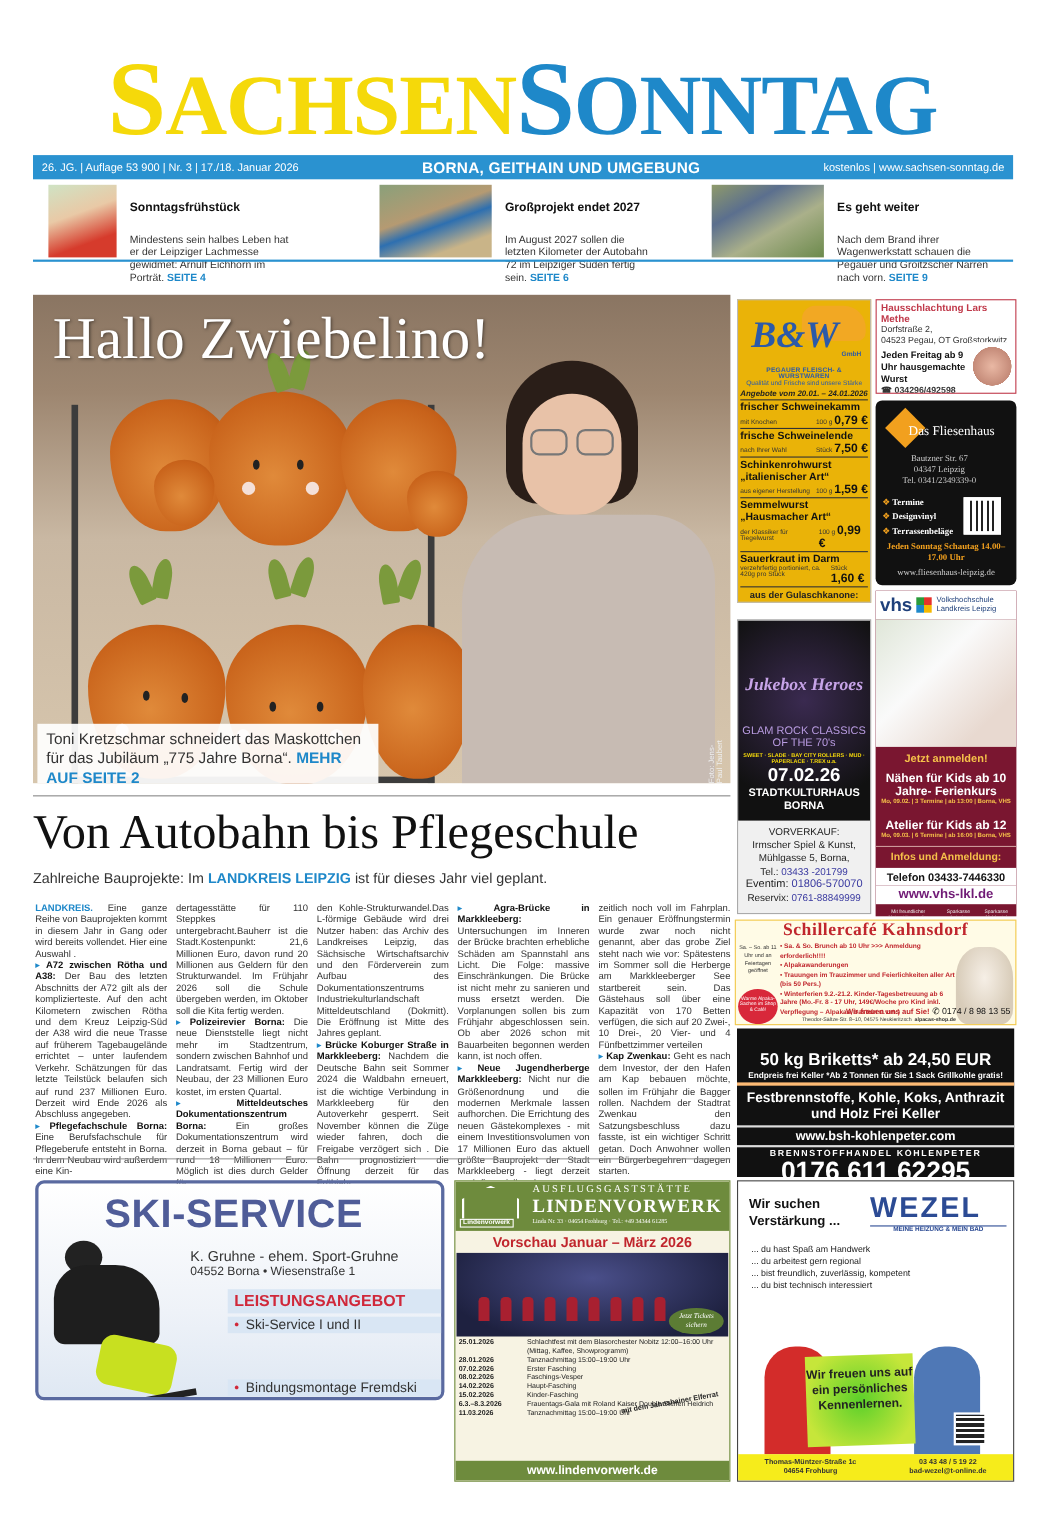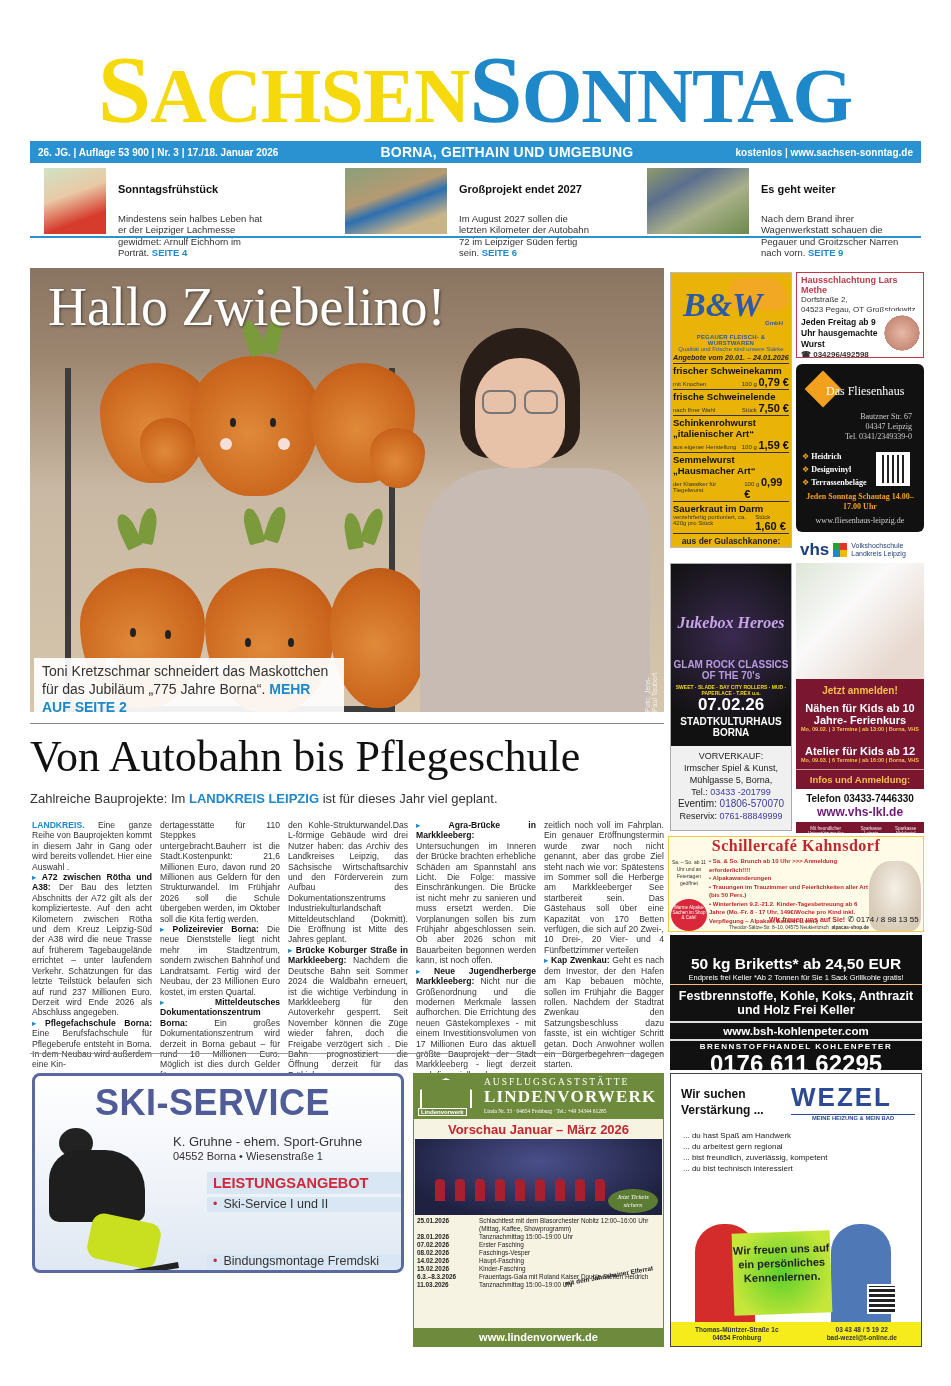--- a/index.html
+++ b/index.html
@@ -4,21 +4,21 @@
 <style>
 *{box-sizing:border-box;margin:0;padding:0}
 body{width:951px;height:1386px;background:#fff;font-family:"Liberation Sans",sans-serif;color:#222;position:relative;overflow:hidden}
 .abs{position:absolute}
 
 #masthead{left:35px;top:40px;width:880px;height:100px;text-align:center;font-family:"Liberation Serif",serif;font-weight:bold;font-size:78px;letter-spacing:-1px;line-height:100px;white-space:nowrap}
 #masthead .y{color:#f5d90a}
 #masthead .b{color:#1e88c9}
 #masthead .big{font-size:96px}
 #bar{left:30px;top:141px;width:891px;height:22px;background:#2a92d0;color:#fff;font-family:"Liberation Sans",sans-serif;display:flex;align-items:center;justify-content:space-between;padding:0 8px}
-#bar .l,#bar .r{font-size:10px;font-weight:bold}
+#bar .l,#bar .r{font-size:10px;font-weight:normal}
 #bar .c{font-size:14px;font-weight:bold;letter-spacing:.2px}
 
 .teaser{top:168px;height:66px;display:flex}
 .teaser .img{width:62px;height:66px}
 .teaser .txt{padding-left:12px;padding-top:16px;font-size:9.5px;line-height:11.5px;color:#333;width:160px}
 .teaser .ttl{font-weight:bold;font-size:11px;color:#111;margin-bottom:17px}
 .seite{color:#1e88c9;font-weight:bold}
 #teaser-line{left:30px;top:236px;width:891px;height:2px;background:#2a92d0}
 
 #hero{left:30px;top:268px;width:634px;height:444px;overflow:hidden;background:linear-gradient(180deg,#8a7562 0%,#9d8670 20%,#c9b8a3 50%,#d7c6ad 100%)}
@@ -55,21 +55,21 @@
 .item .row{display:flex;justify-content:space-between;align-items:baseline;font-size:6px;color:#333}
 .item .pr{font-size:11px;font-weight:bold;color:#111}
 #bfw .gul1{font-size:8.5px;font-weight:bold;text-align:center;margin-top:2px}
 #hs{left:796px;top:272px;width:128px;height:86px;border:1px solid #c0394a;padding:2px 4px;background:#fff}
 #hs .t{font-size:9px;font-weight:bold;color:#c0394a}
 #hs .a{font-size:8px;color:#333;line-height:10px}
 #hs .f{font-size:8.5px;font-weight:bold;color:#111;line-height:11px;margin-top:2px}
 #fh{left:796px;top:364px;width:128px;height:168px;background:#111;border-radius:6px;color:#ddd;font-family:"Liberation Serif",serif;padding:6px}
 #fh .dia{position:absolute;left:14px;top:12px;width:26px;height:26px;background:#f2a01e;transform:rotate(45deg)}
 #fh .name{position:absolute;left:30px;top:20px;font-size:12px;color:#fff}
-#fh .addr{position:absolute;left:0;width:116px;top:48px;text-align:right;font-size:8px;line-height:10px;color:#ccc}
+#fh .addr{position:absolute;left:0;width:116px;top:48px;text-align:center;font-size:8px;line-height:10px;color:#ccc}
 #fh .list{position:absolute;left:6px;top:86px;font-size:8px;line-height:13px;color:#fff}
 #fh .list span{color:#f2a01e}
 #fh .qr{position:absolute;left:80px;top:88px;width:34px;height:34px;background:repeating-linear-gradient(90deg,#fff 0 3px,#222 3px 5px),#fff;border:3px solid #fff}
 #fh .show{position:absolute;left:0;width:128px;top:128px;text-align:center;font-size:8px;line-height:10px;color:#f2a01e;font-weight:bold}
 #fh .web{position:absolute;left:0;width:128px;top:152px;text-align:center;font-size:8px;color:#ccc}
 #vhs{left:796px;top:537px;width:128px;height:296px;background:#7a1630;color:#fff;text-align:center}
 #vhs .top{height:26px;background:#fff;display:flex;align-items:center;padding:0 4px;gap:4px}
 #vhs .logo{font-size:17px;font-weight:bold;color:#1e3f7a}
 #vhs .dots{width:14px;height:14px;background:conic-gradient(#e6322b 0 25%,#f5b800 0 50%,#1e88c9 0 75%,#2a9b3a 0)}
 #vhs .org{font-size:7px;color:#1e3f7a;text-align:left;line-height:8px}
@@ -77,38 +77,38 @@
 #vhs .j{font-size:10px;font-weight:bold;color:#f6c14a;margin-top:6px}
 #vhs .c1{font-size:11px;font-weight:bold;line-height:12px;margin-top:6px}
 #vhs .d{font-size:5.5px;color:#f6c14a;font-weight:bold}
 #vhs .info{font-size:9.5px;font-weight:bold;color:#f6c14a;margin-top:6px;border-top:1px solid #c99;padding-top:4px}
 #vhs .tel{background:#fff;color:#111;font-size:10px;font-weight:bold;margin-top:4px;padding-top:4px;line-height:12px}
 #vhs .web{background:#fff;color:#701a75;font-size:12px;font-weight:bold;padding-bottom:3px}
 #vhs .spons{font-size:4.5px;display:flex;justify-content:space-around;padding-top:4px;color:#eee}
 #jb{left:670px;top:563px;width:122px;height:268px;background:#f0f0f0;border:1px solid #aaa}
 #jb .poster{height:182px;background:radial-gradient(circle at 50% 40%,#3a2a50,#111 75%);color:#fff;text-align:center;position:relative}
 #jb .jh{position:absolute;top:50px;width:100%;font-family:"Liberation Serif",serif;font-style:italic;font-size:16px;font-weight:bold;color:#c7a4e8;line-height:18px}
-#jb .gl{position:absolute;top:95px;width:100%;font-size:10px;font-weight:bold;color:#b89be0;line-height:11px}
+#jb .gl{position:absolute;top:95px;width:100%;font-size:10px;font-weight:normal;color:#b89be0;line-height:11px}
 #jb .bands{position:absolute;top:120px;width:100%;font-size:5px;color:#f5d90a;font-weight:bold}
 #jb .date{position:absolute;top:132px;width:100%;font-size:17px;font-weight:bold;line-height:18px}
 #jb .venue{position:absolute;top:152px;width:100%;font-size:10px;font-weight:bold;line-height:11px}
 #jb .vk{padding-top:4px;text-align:center;font-size:9px;line-height:12px;color:#222}
 #jb .vk .blue{color:#3a3aa0}
 #sk{left:668px;top:836px;width:256px;height:96px;background:#fffbe6;border:1px solid #f2c94c}
 #sk .t{font-family:"Liberation Serif",serif;font-weight:bold;font-size:16px;color:#c0262d;text-align:center;letter-spacing:.5px}
 #sk .l{position:absolute;left:2px;top:22px;width:36px;font-size:5px;color:#333;text-align:center;line-height:7px}
 #sk .list{position:absolute;left:40px;top:20px;width:160px;font-size:6px;color:#c0262d;line-height:8.5px;font-weight:bold}
 #sk .list span{color:#333;font-weight:normal}
 #sk .alpaca{position:absolute;right:2px;top:24px;width:52px;height:70px;background:radial-gradient(ellipse at 50% 40%,#f6efe6,#d8ccb9 70%);border-radius:40% 40% 20% 20%}
 #sk .phone{position:absolute;left:100px;top:78px;font-size:8px;color:#111}
 #sk .addr{position:absolute;left:60px;top:88px;font-size:4.8px;color:#333}
 #sk .red{position:absolute;left:2px;top:62px;width:36px;height:32px;background:#d8283a;border-radius:50%;font-size:4.5px;color:#fff;text-align:center;padding-top:6px;line-height:5px}
 #kp{left:670px;top:935px;width:252px;height:135px;background:#111;color:#fff;text-align:center}
 #kp .h{font-size:15.5px;font-weight:bold;line-height:18px;margin-top:20px}
-#kp .s{font-size:7.5px;font-weight:normal;line-height:9px;border-bottom:1px solid #fdba74;padding-bottom:2px}
+#kp .s{font-size:7.5px;font-weight:bold;line-height:9px;border-bottom:3px solid #fdba74;padding-bottom:2px}
 #kp .m{font-size:12.5px;font-weight:bold;line-height:14px;padding:4px 0;border-bottom:2px solid #ddd}
 #kp .w{font-size:11.5px;font-weight:bold;line-height:16px;border-bottom:2px solid #ddd}
 #kp .b{font-size:8px;font-weight:bold;letter-spacing:1.5px;line-height:11px}
 #kp .p{font-size:24px;font-weight:bold;line-height:24px}
 
 #ski{left:32px;top:1073px;width:372px;height:200px;border:3px solid #5a6aa0;border-radius:8px;background:linear-gradient(180deg,#fff 0%,#eef2f8 60%,#dfe8f3 100%);overflow:hidden}
 #ski .t{position:absolute;left:60px;top:6px;font-size:36px;font-weight:bold;color:#4f5c98;letter-spacing:.5px}
 #ski .skier{position:absolute;left:14px;top:52px;width:150px;height:165px}
 #ski .a1{position:absolute;left:138px;top:58px;font-size:13px;color:#333}
 #ski .a2{position:absolute;left:138px;top:74px;font-size:11px;color:#333}
@@ -298,21 +298,21 @@
 
 <div id="fh" class="ad">
   <div class="dia"></div>
   <div class="name">Das Fliesenhaus</div>
   <div class="addr">
       <div>Bautzner Str. 67</div>
       <div>04347 Leipzig</div>
       <div>Tel. 0341/2349339-0</div>
     </div>
   <div class="list">
-    <div><span>❖</span> <b>Heidrich</b></div>
+    <div><span>❖</span> <b>Termine</b></div>
     <div><span>❖</span> <b>Designvinyl</b></div>
     <div><span>❖</span> <b>Terrassenbeläge</b></div>
   </div>
   <div class="qr"></div>
   <div class="show" style="padding:0 10px">Jeden Sonntag Schautag 14.00–17.00 Uhr</div>
   <div class="web">www.fliesenhaus-leipzig.de</div>
 </div>
 
 <div id="jb" class="ad">
   <div class="poster">

